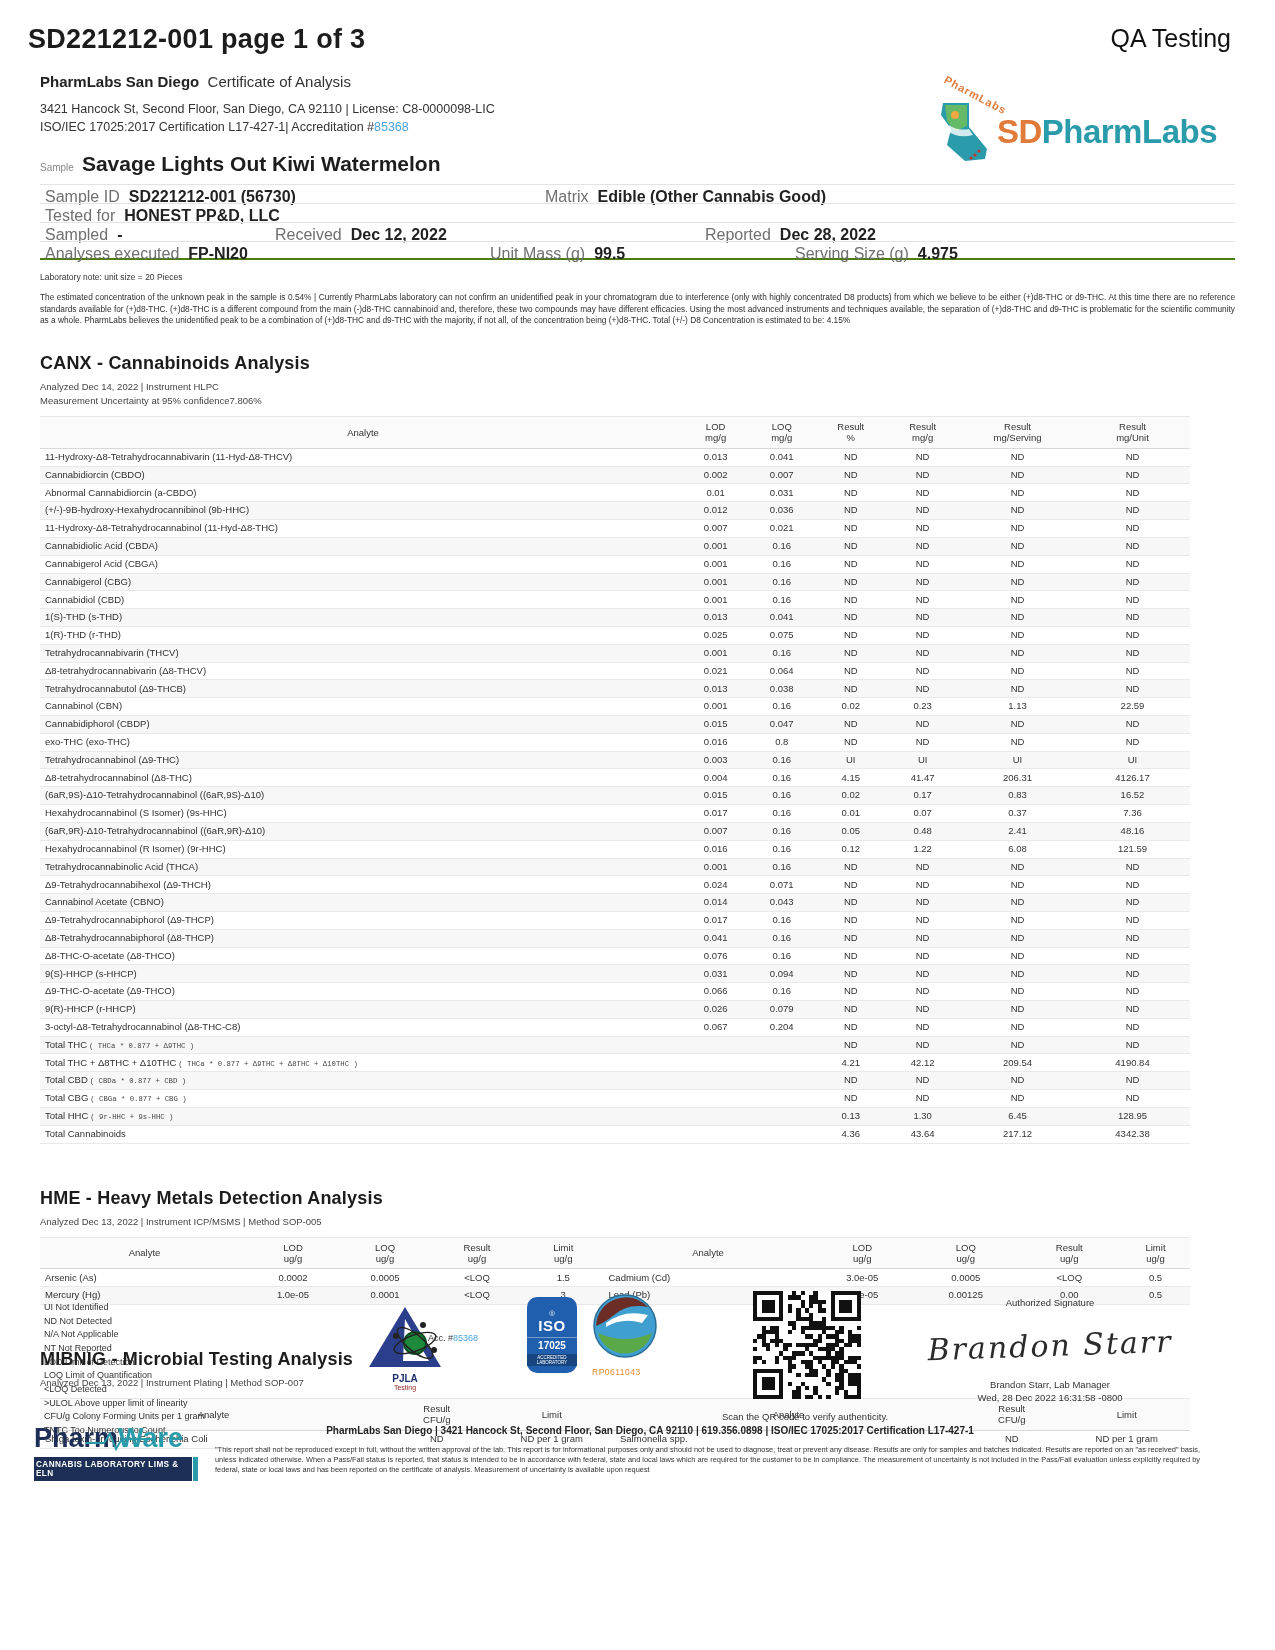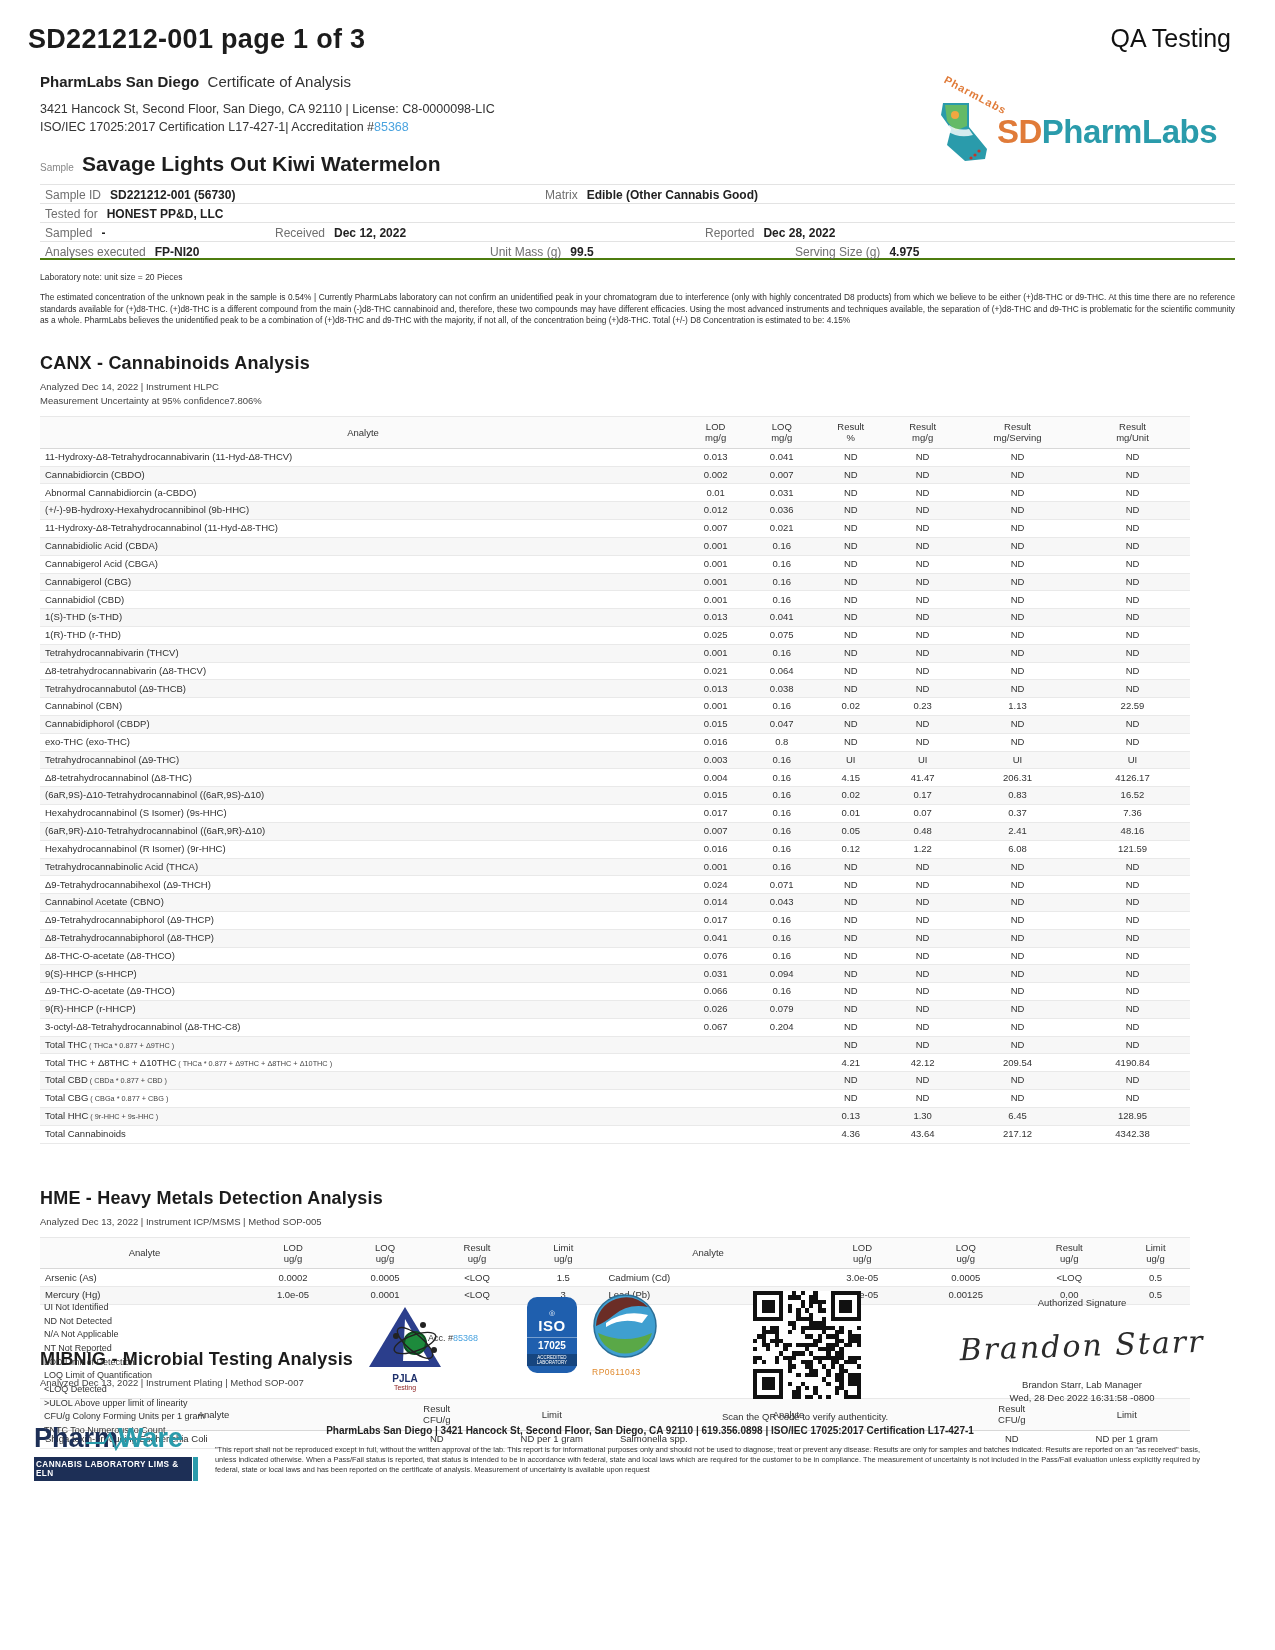--- a/index.html
+++ b/index.html
@@ -24,21 +24,21 @@
   .brand-text { font-size:33px; font-weight:700; letter-spacing:-0.5px; }
   .brand-sd { color:#e07b39; }
   .brand-rest { color:#2a9bab; font-weight:600; }
   .arc-word { position:absolute; top:-12px; left:6px; font-size:11px; font-weight:700; color:#e07b39; transform:rotate(28deg); letter-spacing:1px; }
 
   
   .sample-row { margin-top:16px; display:flex; align-items:baseline; }
   .sample-label { font-size:10px; color:#888; margin-right:8px; }
   .sample-name { font-size:21px; font-weight:700; color:#1d1d1d; }
 
-  .info-table { margin-top:8px; width:1195px; font-size:12px; }
+  .info-table { margin-top:8px; width:1195px; font-size:16px; }
   .info-row { position:relative; height:19px; border-top:1px solid #e3e3e3; }
   .info-row:last-child { border-bottom:2px solid #4d7c0f; }
   .ipair { position:absolute; top:3px; white-space:nowrap; }
   .ilabel { color:#6f6f6f; margin-right:9px; }
   .ival { color:#222; font-weight:600; }
 
   .lab-note { margin-top:12px; font-size:8.5px; color:#333; }
   .big-note { margin-top:10px; font-size:8.3px; color:#2e2e2e; line-height:1.4; text-align:justify; width:1195px; }
 
   
@@ -48,21 +48,21 @@
 
   
   table { border-collapse:collapse; }
   .rtable { width:1150px; font-size:9.5px; table-layout:fixed; }
   .rtable thead th { font-weight:400; color:#333; background:#fafafa; border-bottom:1px solid #d8d8d8; border-top:1px solid #e8e8e8; padding:4px 3px; vertical-align:middle; }
   .th2 div { line-height:1.2; text-align:center; }
   .rtable thead th.col-analyte { text-align:left; padding-left:5px; }
   .rtable td { padding:3.2px 3px; border-bottom:1px solid #e9e9e9; text-align:center; color:#333; line-height:1.1; }
   .rtable td.analyte { text-align:left; padding-left:5px; color:#2f2f2f; white-space:nowrap; overflow:hidden; }
   .rtable tbody tr:nth-child(even) { background:#f7f7f7; }
-  .formula { font-size:7.3px; color:#444; margin-left:2px; }
+  .formula { font-size:7.3px; color:#444; margin-left:2px;font-family:Liberation Mono, monospace; }
   .total-row td { border-top:1px solid #c9c9c9; }
   .v-green { color:#2e8b62; }
   .v-blue { color:#3a4e9f; }
   .v-orange { color:#e6a23c; }
   .v-dark { color:#333; }
 
   .sec-gap-canx { margin-top:26px; }
   .sec-gap { margin-top:44px; }
   .tbl-gap { margin-top:10px; }
 
@@ -76,21 +76,21 @@
   .pjla-art { width:84px; height:66px; margin:0 auto; }
   .iso-badge { position:absolute; left:527px; top:14px; width:50px; height:76px; background:#1f5fae; border-radius:10px; color:#fff; text-align:center; padding-top:12px; }
   .iso-badge .iso-ring { font-size:7px; }
   .iso-badge .iso-word { font-size:15px; font-weight:800; letter-spacing:.5px; }
   .iso-badge .iso-num { font-size:10px; font-weight:700; margin-top:3px; border-top:1px solid #ffffff66; padding-top:2px; }
   .iso-foot { font-size:4.5px; background:#16457f; margin-top:3px; padding:1px 0; }
   .dea { position:absolute; left:592px; top:10px; width:72px; text-align:left; }
   .dea-code { font-size:8.5px; color:#e08a2e; margin-top:4px; letter-spacing:.5px; }
   .qr-wrap { position:absolute; left:752px; top:8px; width:110px; text-align:center; }
   .qr-caption { position:absolute; left:690px; top:128px; width:230px; text-align:center; font-size:9.5px; color:#333; }
-  .sig-block { position:absolute; left:947px; top:14px; width:270px; text-align:center; }
+  .sig-block { position:absolute; left:915px; top:14px; width:270px; text-align:center; }
   .sig-label { font-size:9.5px; color:#333; }
   .sig-script { font-family:"DejaVu Serif", serif; font-style:italic; font-size:30px; color:#2b2b2b; margin-top:20px; transform:rotate(-2deg); letter-spacing:2px; }
   .sig-name { font-size:9.5px; color:#333; margin-top:16px; }
   .sig-date { font-size:9.5px; color:#333; margin-top:2px; }
 
   .foot-center { position:absolute; left:240px; top:142px; width:820px; text-align:center; font-size:10px; font-weight:600; color:#222; }
   .foot-disc { position:absolute; left:215px; top:162px; width:985px; font-size:7.4px; color:#333; line-height:1.35; text-align:justify; }
 
   .pw-logo { position:absolute; left:34px; top:140px; width:158px; }
   .pw-words { font-size:27px; font-weight:700; color:#1d2f56; position:relative; height:34px; }

